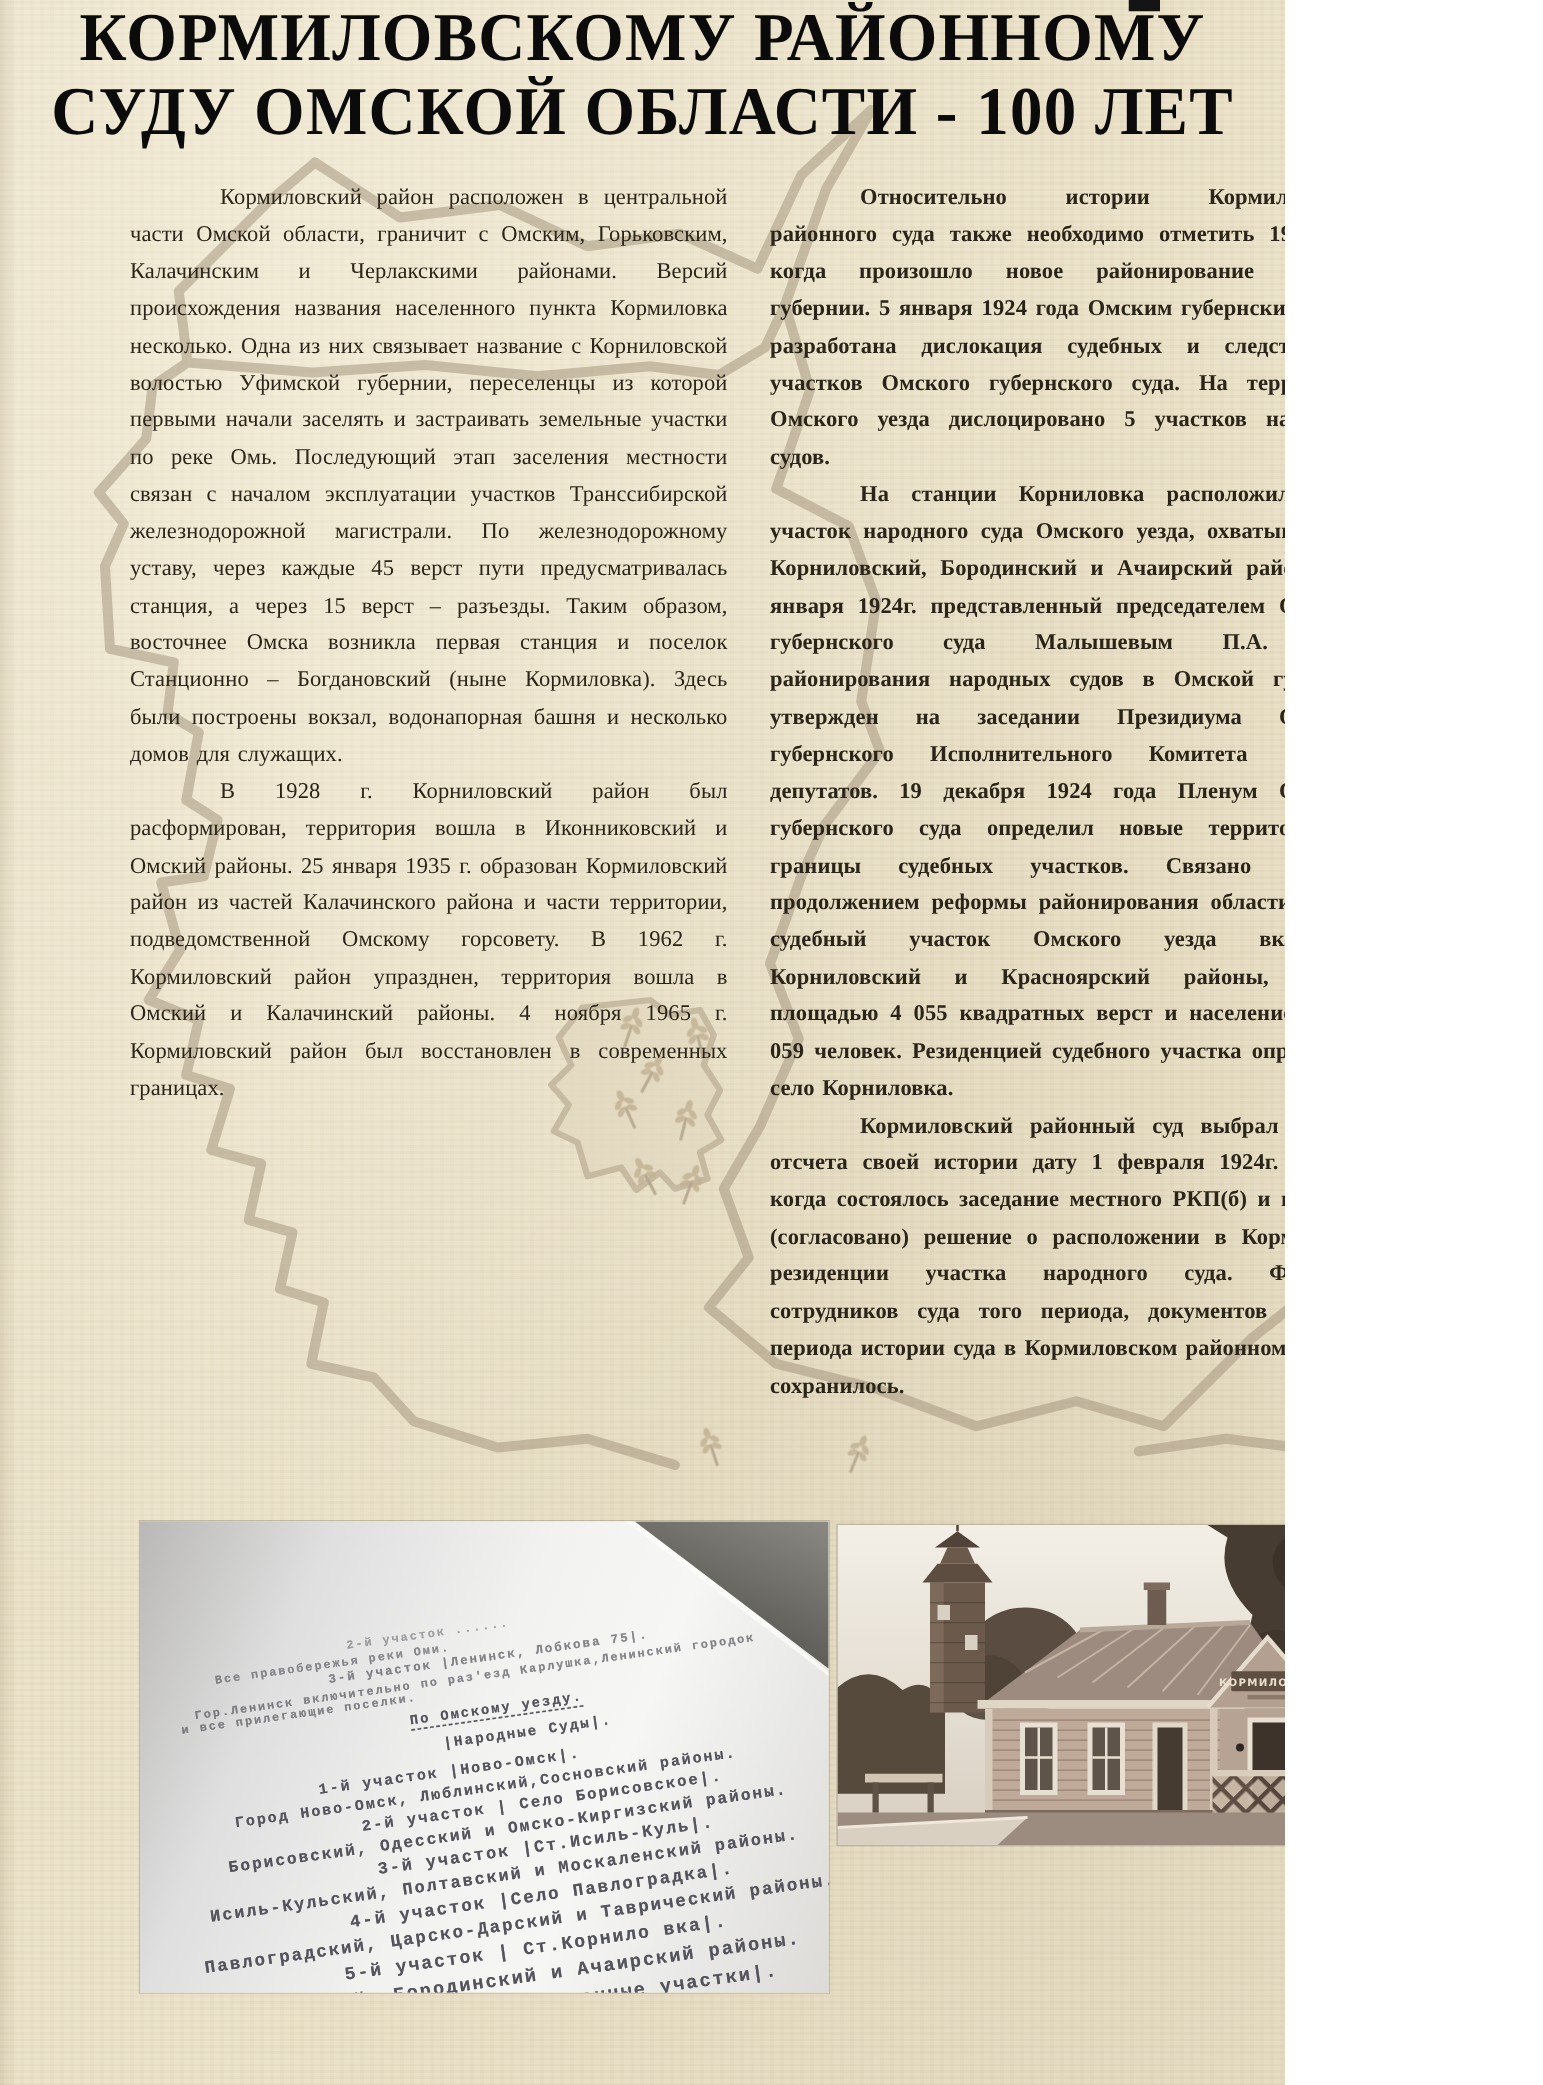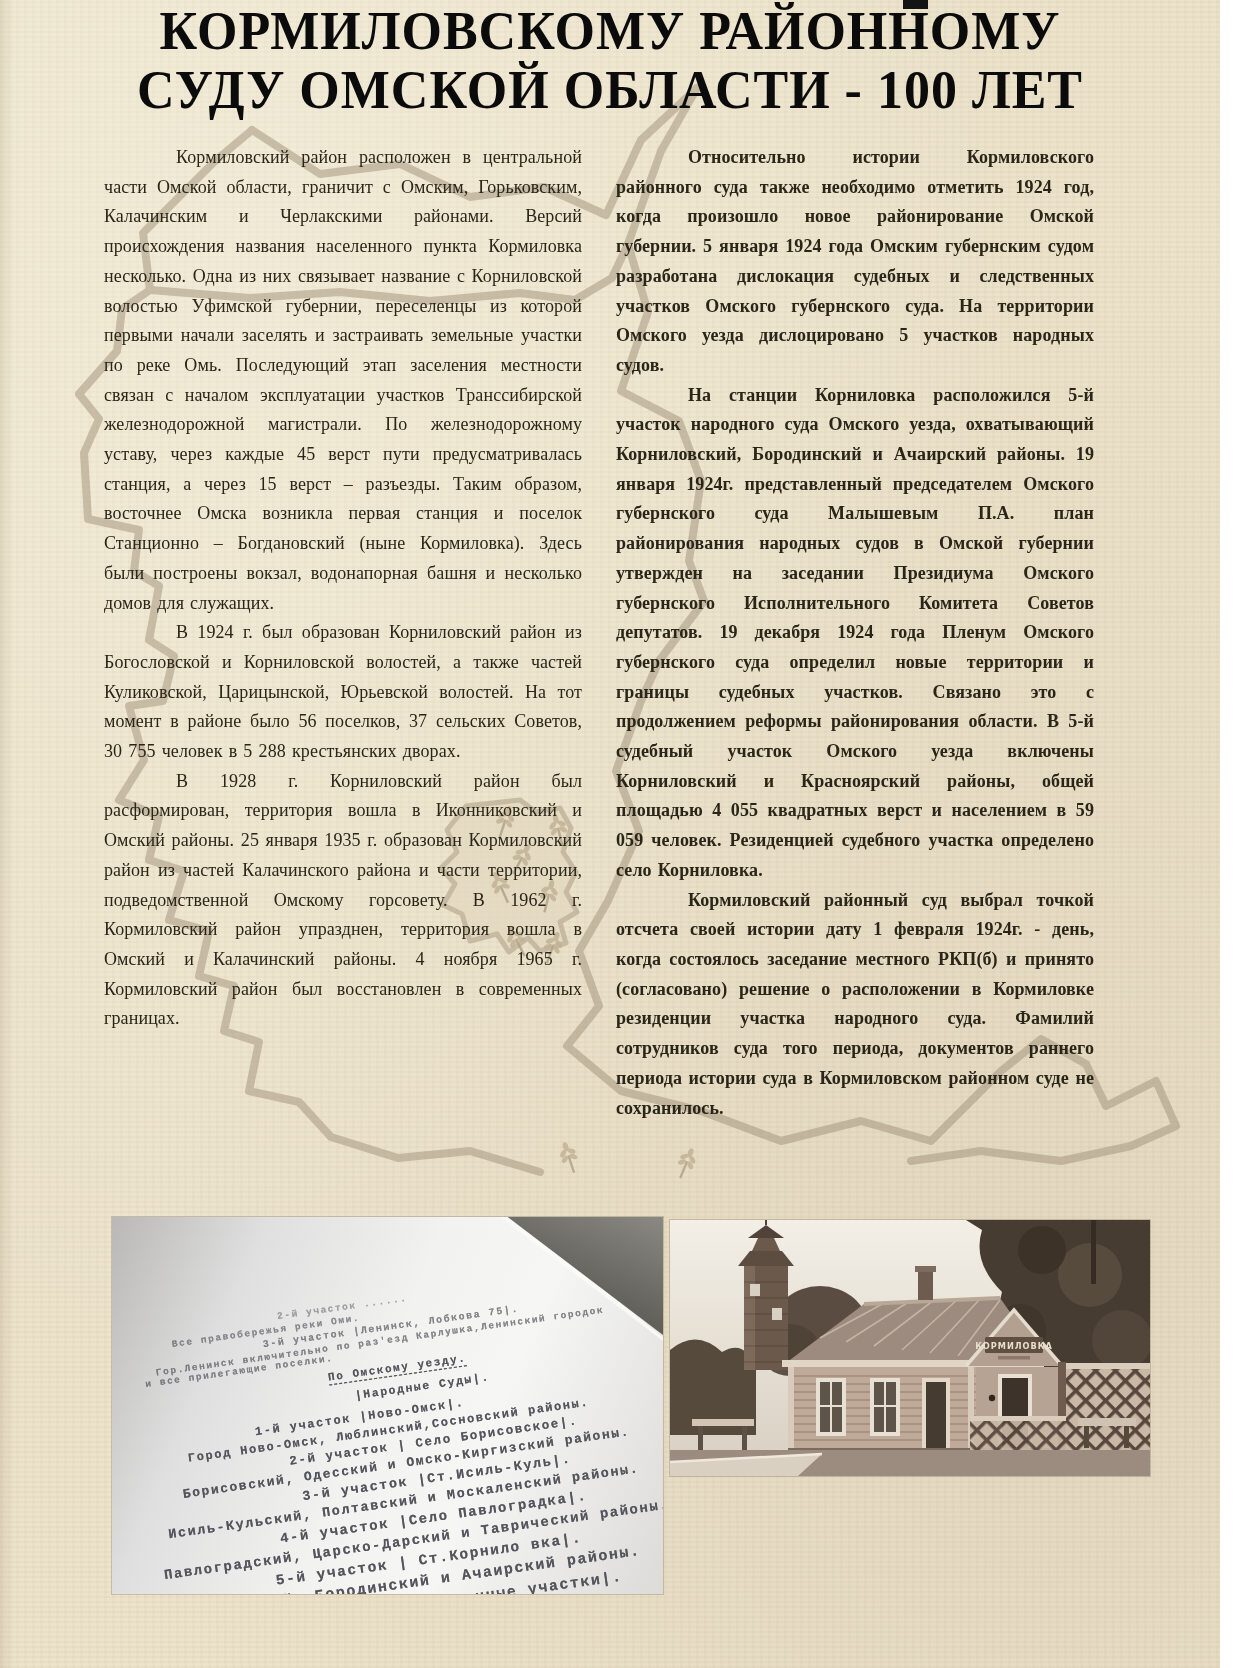--- a/index.html
+++ b/index.html
@@ -1,26 +1,25 @@
 <!DOCTYPE html>
 <html lang="ru"><head>
 <meta charset="utf-8">
 <style>
   html,body{margin:0;padding:0;}
   .page{
-    position:relative;width:1188px;height:1668px;overflow:hidden;
+    position:relative;width:1028px;height:1668px;overflow:hidden;
     background:
       linear-gradient(90deg, rgba(95,75,45,.10), rgba(95,75,45,0) 14px),
       radial-gradient(ellipse at 20% 15%, rgba(255,252,240,.35), rgba(255,252,240,0) 55%),
       radial-gradient(ellipse at 85% 80%, rgba(120,95,55,.08), rgba(120,95,55,0) 60%),
       repeating-linear-gradient(0deg, rgba(120,100,60,.04) 0 2px, rgba(0,0,0,0) 2px 5px),
       repeating-linear-gradient(90deg, rgba(120,100,60,.03) 0 3px, rgba(0,0,0,0) 3px 8px),
       #ece3cb;
     font-family:"Liberation Serif", serif;
-    padding-left:32px;
   }
   .wm{position:absolute;left:0;top:0;pointer-events:none;}
   .title{
     position:absolute;top:2px;left:0;width:100%;text-align:center;
     font-weight:bold;font-size:52px;line-height:56px;color:#0b0b0b;
     letter-spacing:1px;transform:scaleY(1.05);transform-origin:top center;
   }
   .col{position:absolute;top:143px;width:478px;font-size:18px;line-height:29.7px;
        color:#2a2518;text-align:justify;letter-spacing:.1px;word-spacing:1.5px;}
   .col p{margin:0;text-indent:72px;}
@@ -116,21 +115,20 @@
 
   <div class="glyph-frag"></div>
 
   <div class="title">
     <div>КОРМИЛОВСКОМУ РАЙОННОМУ</div>
     <div>СУДУ ОМСКОЙ ОБЛАСТИ - 100 ЛЕТ</div>
   </div>
 
   <div class="col col-left">
     <p>Кормиловский район расположен в центральной части Омской области, граничит с Омским, Горьковским, Калачинским и Черлакскими районами. Версий происхождения названия населенного пункта Кормиловка несколько. Одна из них связывает название с Корниловской волостью Уфимской губернии, переселенцы из которой первыми начали заселять и застраивать земельные участки по реке Омь. Последующий этап заселения местности связан с началом эксплуатации участков Транссибирской железнодорожной магистрали. По железнодорожному уставу, через каждые 45 верст пути предусматривалась станция, а через 15 верст – разъезды. Таким образом, восточнее Омска возникла первая станция и поселок Станционно – Богдановский (ныне Кормиловка). Здесь были построены вокзал, водонапорная башня и несколько домов для служащих.</p>
-    <p>В 1924 г. был образован Корниловский район из Богословской и Корниловской волостей, а также частей Куликовской, Царицынской, Юрьевской волостей. На тот момент в районе было 56 поселков, 37 сельских Советов, 30 755 человек в 5 288 крестьянских дворах.</p>
     <p>В 1928 г. Корниловский район был расформирован, территория вошла в Иконниковский и Омский районы. 25 января 1935 г. образован Кормиловский район из частей Калачинского района и части территории, подведомственной Омскому горсовету. В 1962 г. Кормиловский район упразднен, территория вошла в Омский и Калачинский районы. 4 ноября 1965 г. Кормиловский район был восстановлен в современных границах.</p>
   </div>
   <div class="col col-right">
     <p>Относительно истории Кормиловского районного суда также необходимо отметить 1924 год, когда произошло  новое районирование Омской губернии. 5 января 1924 года Омским губернским судом разработана дислокация судебных и следственных участков Омского губернского суда. На территории Омского уезда дислоцировано 5 участков народных судов.</p>
     <p>На станции Корниловка расположился 5-й участок народного суда Омского уезда, охватывающий Корниловский, Бородинский и Ачаирский районы. 19 января 1924г. представленный председателем Омского губернского суда Малышевым П.А. план районирования народных судов в Омской губернии утвержден на заседании Президиума Омского губернского Исполнительного Комитета Советов депутатов. 19 декабря 1924 года Пленум Омского губернского суда определил новые территории и границы судебных участков. Связано это с продолжением реформы районирования области. В 5-й судебный участок Омского уезда включены Корниловский и Красноярский районы, общей площадью 4 055 квадратных верст и населением в 59 059 человек. Резиденцией судебного участка определено село Корниловка.</p>
     <p>Кормиловский районный суд выбрал точкой отсчета своей истории дату 1 февраля 1924г. - день, когда состоялось заседание местного РКП(б) и принято (согласовано) решение о расположении в Кормиловке резиденции участка народного суда. Фамилий сотрудников суда того периода, документов раннего периода истории суда в Кормиловском районном суде не сохранилось.</p>
   </div>
 
   <div class="photo-doc">
     <div class="doc-edge-hl"></div>

